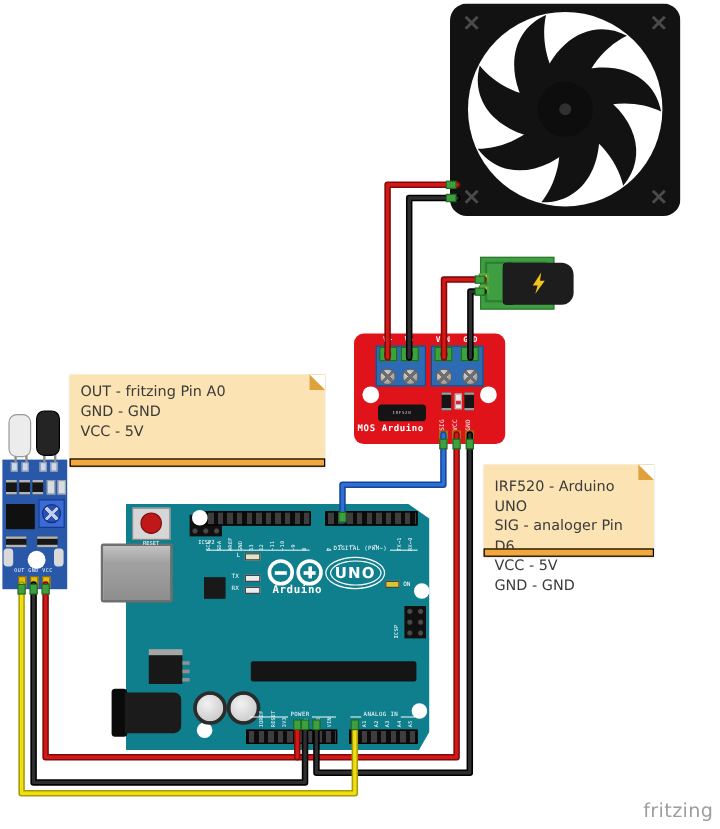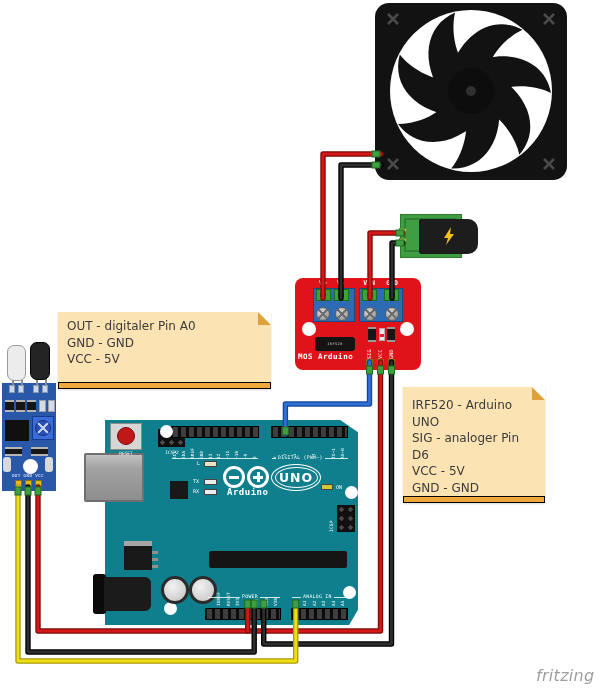--- a/index.html
+++ b/index.html
@@ -69,21 +69,21 @@
   .leg{position:absolute;width:2px;height:10px;background:#8d8d8d;}
   .rsmd{position:absolute;width:9px;height:12px;background:#161616;border-top:2px solid #b5b5b5;border-bottom:2px solid #b5b5b5;box-sizing:border-box;}
   .wsmd{position:absolute;width:7px;height:12px;background:#d8dce2;border:1px solid #9aa2ad;box-sizing:border-box;}
   .ic{left:5px;top:420px;width:24px;height:21px;background:#101010;}
   .pot{left:32px;top:416px;width:22px;height:24px;background:#3a6bd6;border:1px solid #16398f;box-sizing:border-box;}
   .pot-dial{left:35px;top:420px;width:16px;height:16px;border-radius:50%;background:
             linear-gradient(45deg,transparent 44%,#c3cfe8 44%,#c3cfe8 56%,transparent 56%),
             linear-gradient(135deg,transparent 44%,#c3cfe8 44%,#c3cfe8 56%,transparent 56%),#2a50b4;
             border:1px solid #12307c;box-sizing:border-box;}
   .irlabel{left:3px;top:473px;width:50px;text-align:center;color:#fff;font:4.2px "DejaVu Sans Mono",monospace;letter-spacing:.4px;}
-  .watermark{left:536px;top:666px;color:#9e9e9e;font-size:16px;letter-spacing:.3px;font-style:italic;}
+  .watermark{left:536px;top:666px;color:#9e9e9e;font-size:16px;letter-spacing:.3px;}
 </style>
 </head>
 <body>
 
 <div id="canvas">
 
   <svg class="abs" style="left:375px;top:3px;" width="192" height="177" viewBox="0 0 192 177">
     <rect x="0" y="0" width="192" height="177" rx="14" fill="#121212"></rect>
     <g stroke="#4a4a4a" stroke-width="2.5">
       <path d="M13 11 l10 10 M23 11 l-10 10"></path>
@@ -324,27 +324,27 @@
         <rect x="377.5" y="366" width="6" height="8"></rect>
         <rect x="388.5" y="366" width="6" height="8"></rect>
       <rect x="15" y="487" width="6" height="8"></rect>
         <rect x="25" y="487" width="6" height="8"></rect>
         <rect x="35" y="487" width="6" height="8"></rect>
     </g>
   </svg>
 
   <div class="note" style="left:58px;top:312px;width:213px;height:77px;">
     <div class="ntext">
-      <div>OUT - digitaler Pin A0</div>
+      <div>OUT - fritzing Pin A0</div>
       <div>GND - GND</div>
       <div>VCC - 5V</div>
     </div>
     <div class="strip"></div>
   </div>
-  <div class="note" style="left:403px;top:387px;width:142px;height:116px;">
+  <div class="note" style="left:403px;top:387px;width:142px;height:77px;">
     <div class="ntext" style="top:10px;">
       <div>IRF520 - Arduino UNO</div>
       <div>SIG - analoger Pin D6</div>
       <div>VCC - 5V</div>
       <div>GND - GND</div>
     </div>
     <div class="strip"></div>
   </div>
 
   <div class="abs watermark">fritzing</div>

